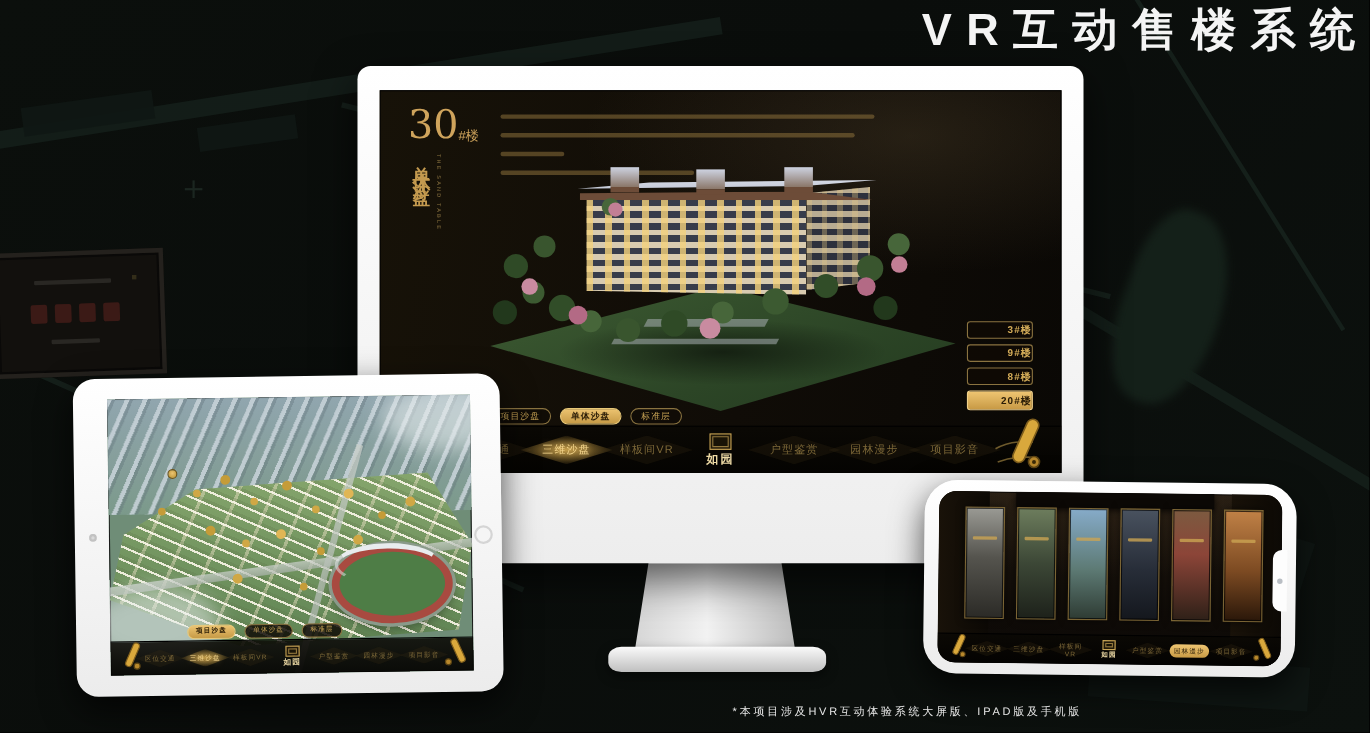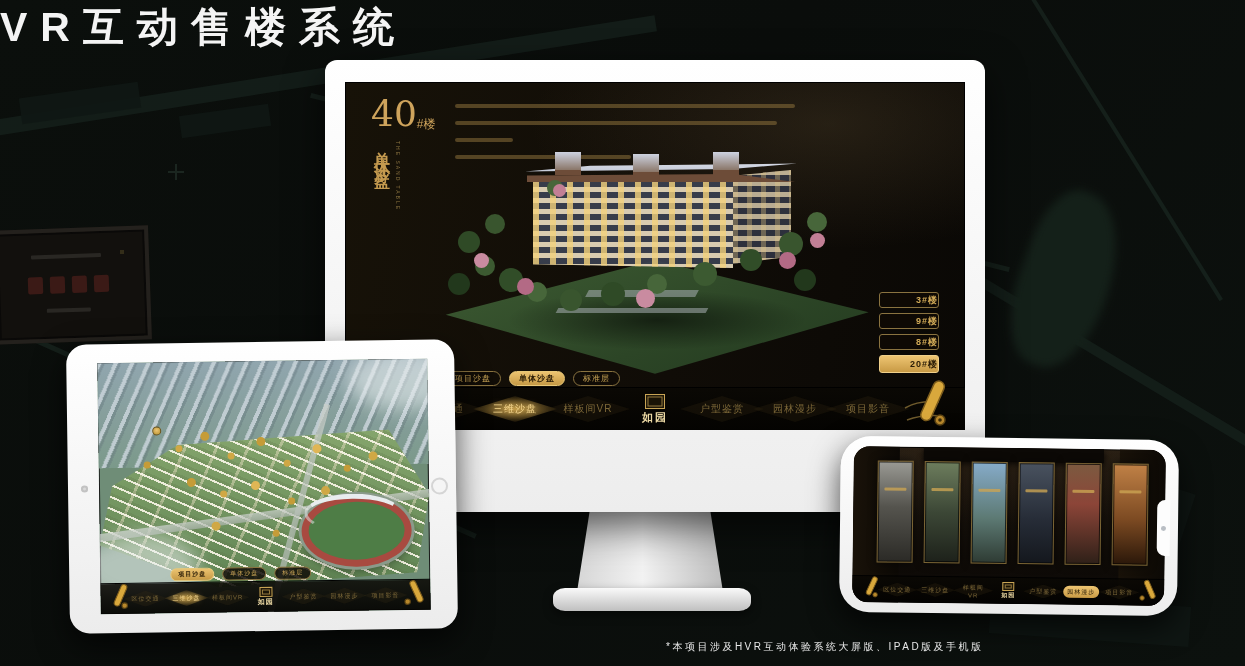--- a/index.html
+++ b/index.html
@@ -14,21 +14,21 @@
   .bg-river{position:absolute;background:#142019;border-radius:40% 60% 50% 50%;filter:blur(4px);}
   .bg-plaque{position:absolute;left:-6px;top:228px;width:148px;height:106px;background:#12100d;
     border:4px solid #24211d;box-shadow:inset 0 0 0 2px #0a0908;transform:rotate(-2deg);}
   .bg-plaque i{position:absolute;display:block;background:#4a1e1a;opacity:.75;width:15px;height:17px;border-radius:2px;}
   .bg-plaque .w{background:#3f3e3a;opacity:.5;height:4px;width:70px;border-radius:1px;}
   .bg-star{position:absolute;left:168px;top:164px;width:16px;height:16px;opacity:.5;}
   .bg-star:before,.bg-star:after{content:"";position:absolute;background:#2c3e35;left:7px;top:0;width:2px;height:16px;}
   .bg-star:after{transform:rotate(90deg);}
   .bg-speck{position:absolute;background:#5d5128;opacity:.45;width:4px;height:4px;}
   
-  .page-title{position:absolute;z-index:4;left:0;right:0;top:0px;text-align:left;
+  .page-title{position:absolute;z-index:4;left:0;right:0;top:0px;text-align:right;
     font-size:41px;font-weight:bold;letter-spacing:13px;color:#f4f4f4;}
   .footnote{position:absolute;z-index:4;left:666px;top:640px;font-size:10px;letter-spacing:2.5px;color:#e8e8e8;}
   .pill{border:1px solid #8a7340;border-radius:8px;background:rgba(16,12,6,.85);
     color:#c9a455;text-align:center;white-space:nowrap;}
   .pill.active{background:linear-gradient(#ecc370,#c69a46);color:#2a1c06;border-color:#e8c878;font-weight:bold;}
   .navbar{position:absolute;left:0;right:0;bottom:0;display:flex;align-items:center;justify-content:center;
     background:linear-gradient(rgba(10,8,4,.92),rgba(4,3,1,.97));border-top:1px solid #000;}
   .navitem{position:relative;text-align:center;letter-spacing:1px;color:#7d6838;}
   .navitem .dia{position:absolute;left:50%;top:50%;transform:translate(-50%,-50%);
     background:rgba(64,52,22,.22);clip-path:polygon(50% 0,100% 50%,50% 100%,0 50%);}
@@ -217,21 +217,21 @@
 
   <div class="page-title">VR互动售楼系统</div>
 
   <div class="m-neck"></div>
   <div class="m-base"></div>
 
   <div class="monitor">
     <div class="m-screen">
 
       <div class="mt-block">
-        <span class="mt-num">40</span><span class="mt-unit">#楼</span>
+        <span class="mt-num">30</span><span class="mt-unit">#楼</span>
         <div class="mt-vert">
           <span class="mt-cn">单体沙盘</span>
           <span class="mt-en">THE SAND TABLE</span>
         </div>
       </div>
 
       <div class="desc">
         <i style="width:340px;"></i>
           <i style="width:322px;"></i>
           <i style="width:58px;"></i>

